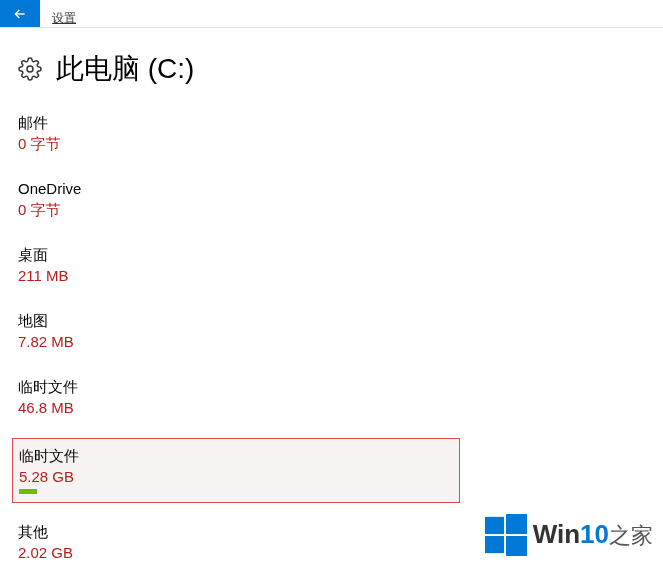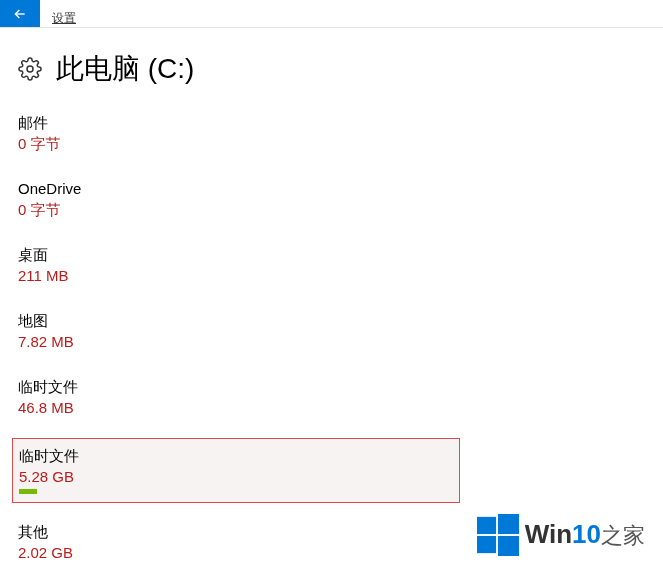--- a/index.html
+++ b/index.html
@@ -82,21 +82,21 @@
     margin-top: 14px;
     padding: 6px 0 8px 0;
     width: 448px;
     position: relative;
     left: -6px;
     padding-left: 6px;
   }
   .highlight-box .storage-item { padding: 0; }
   .watermark {
     position: absolute;
-    right: 18px;
+    right: 10px;
     bottom: 24px;
     text-align: left;
   }
   .watermark-main {
     display: flex;
     align-items: center;
     justify-content: flex-end;
     gap: 6px;
   }
   .win-logo {

